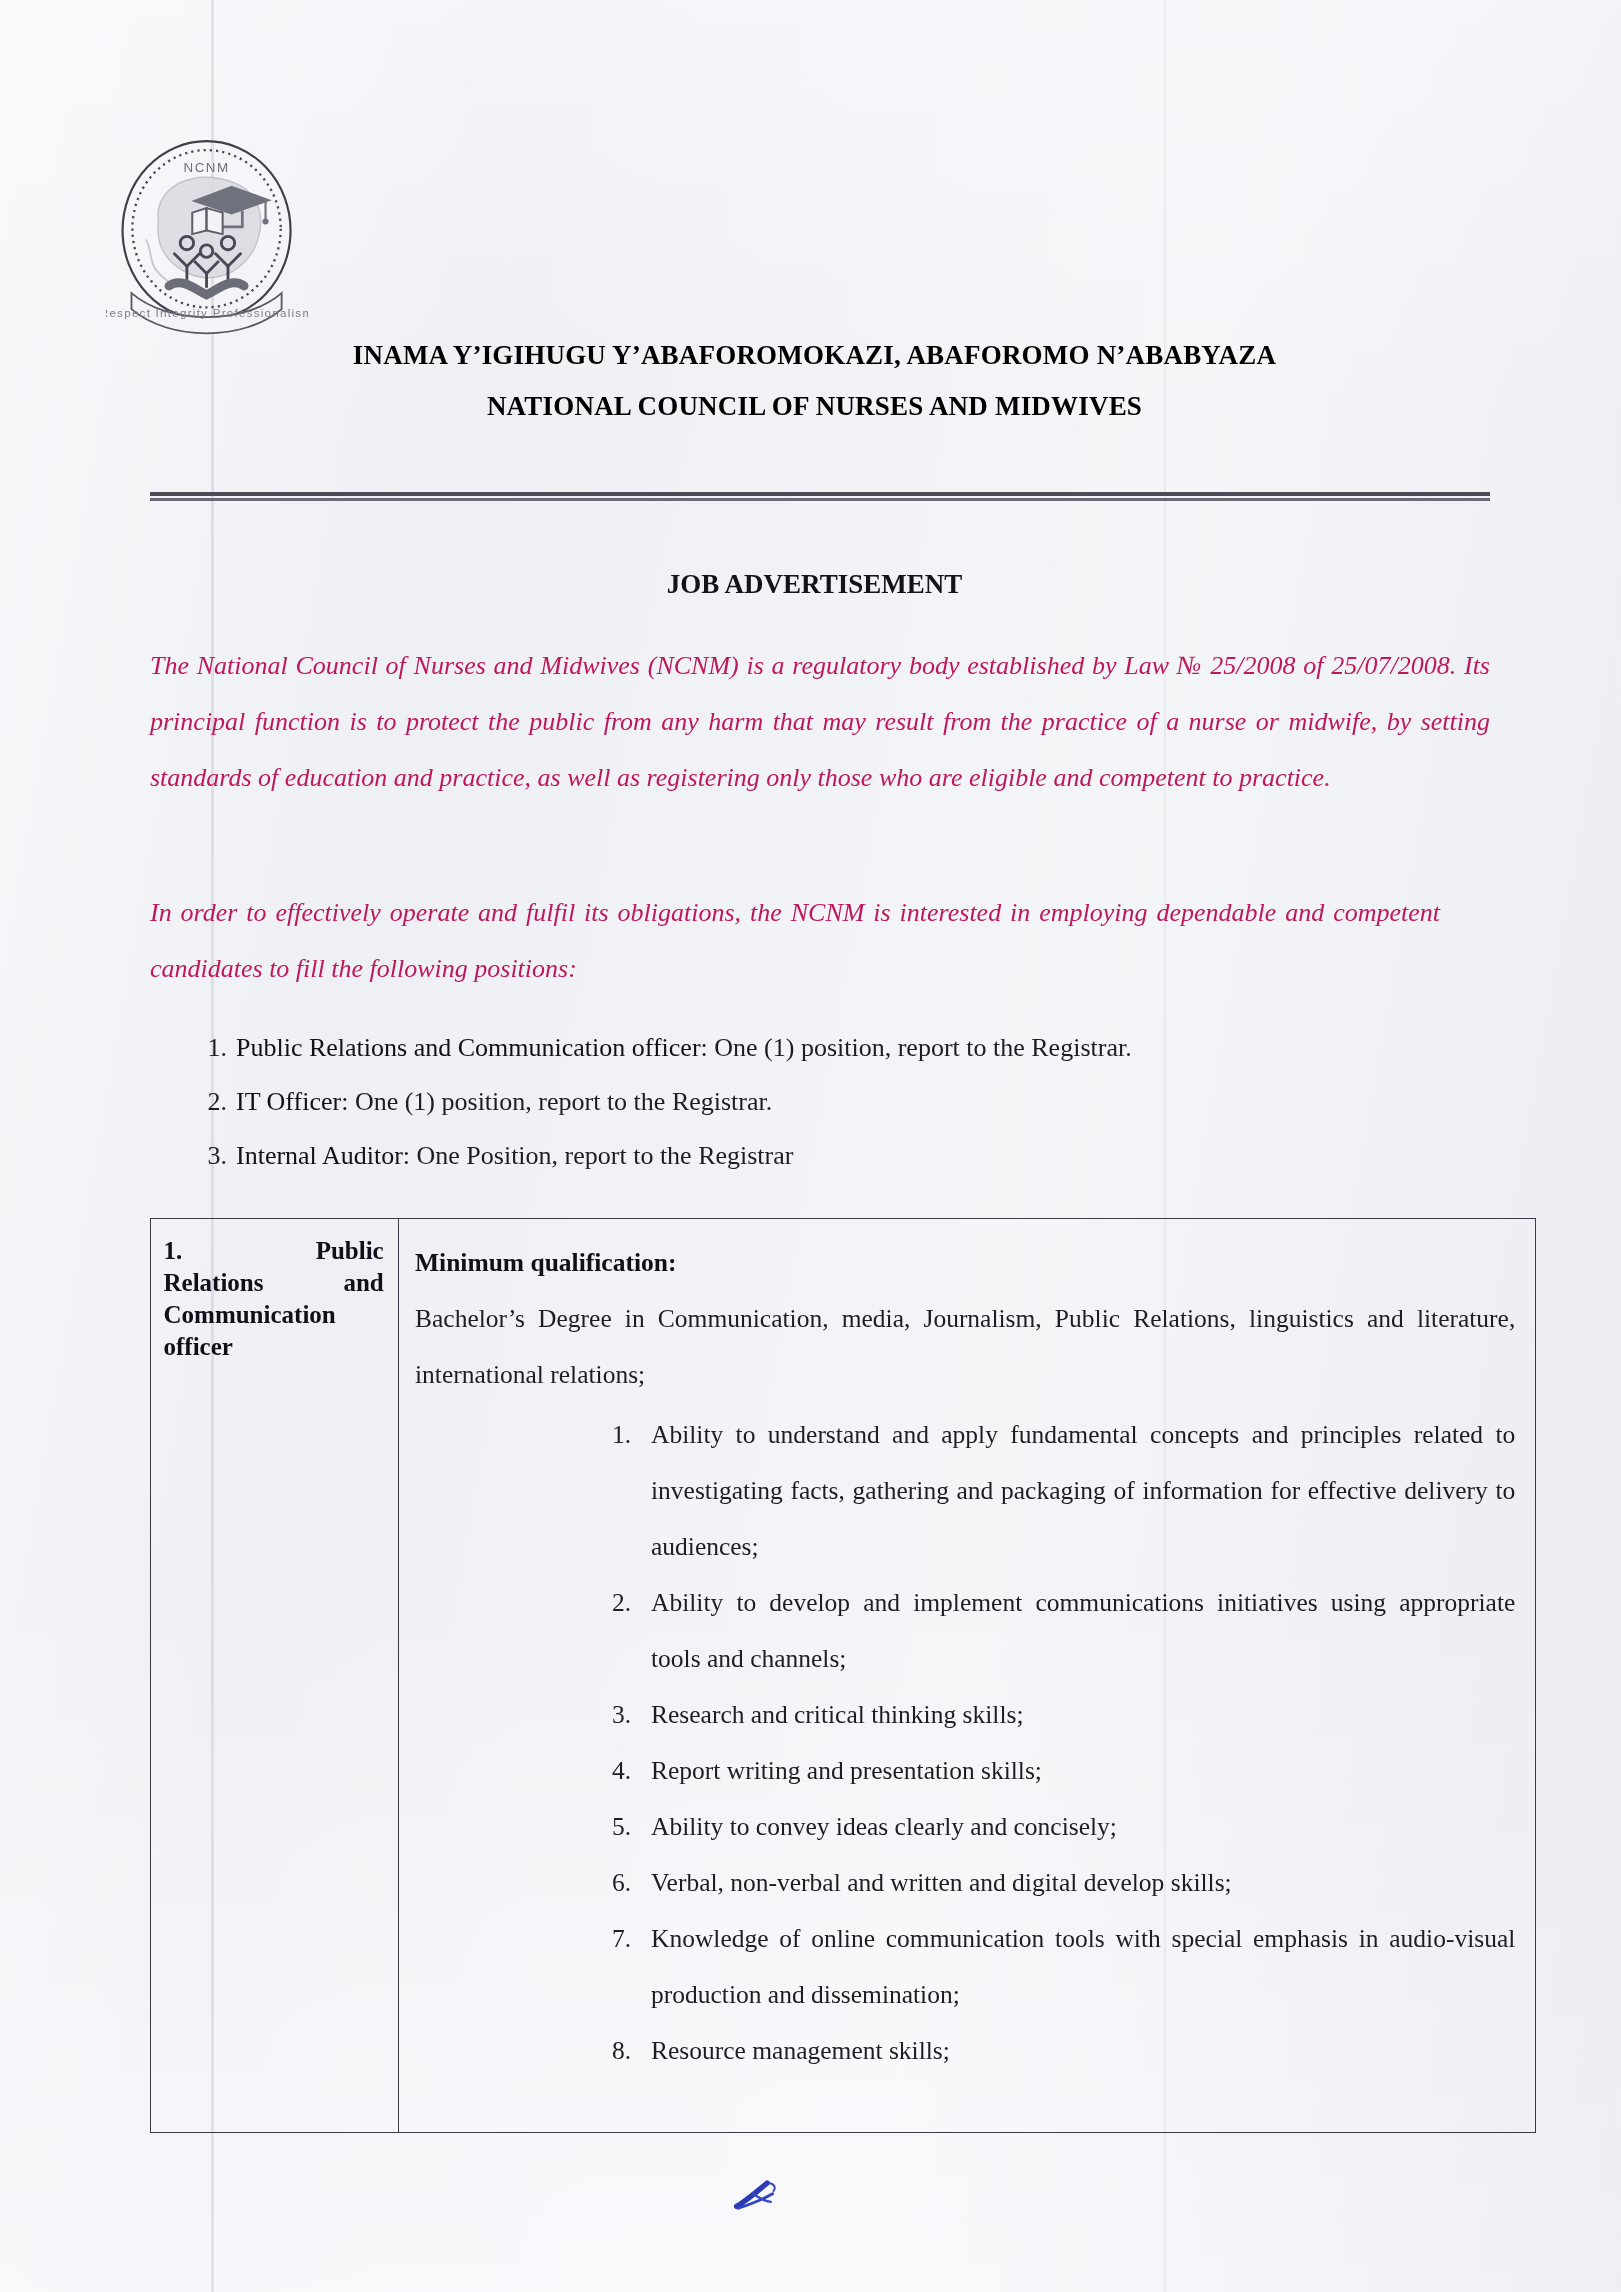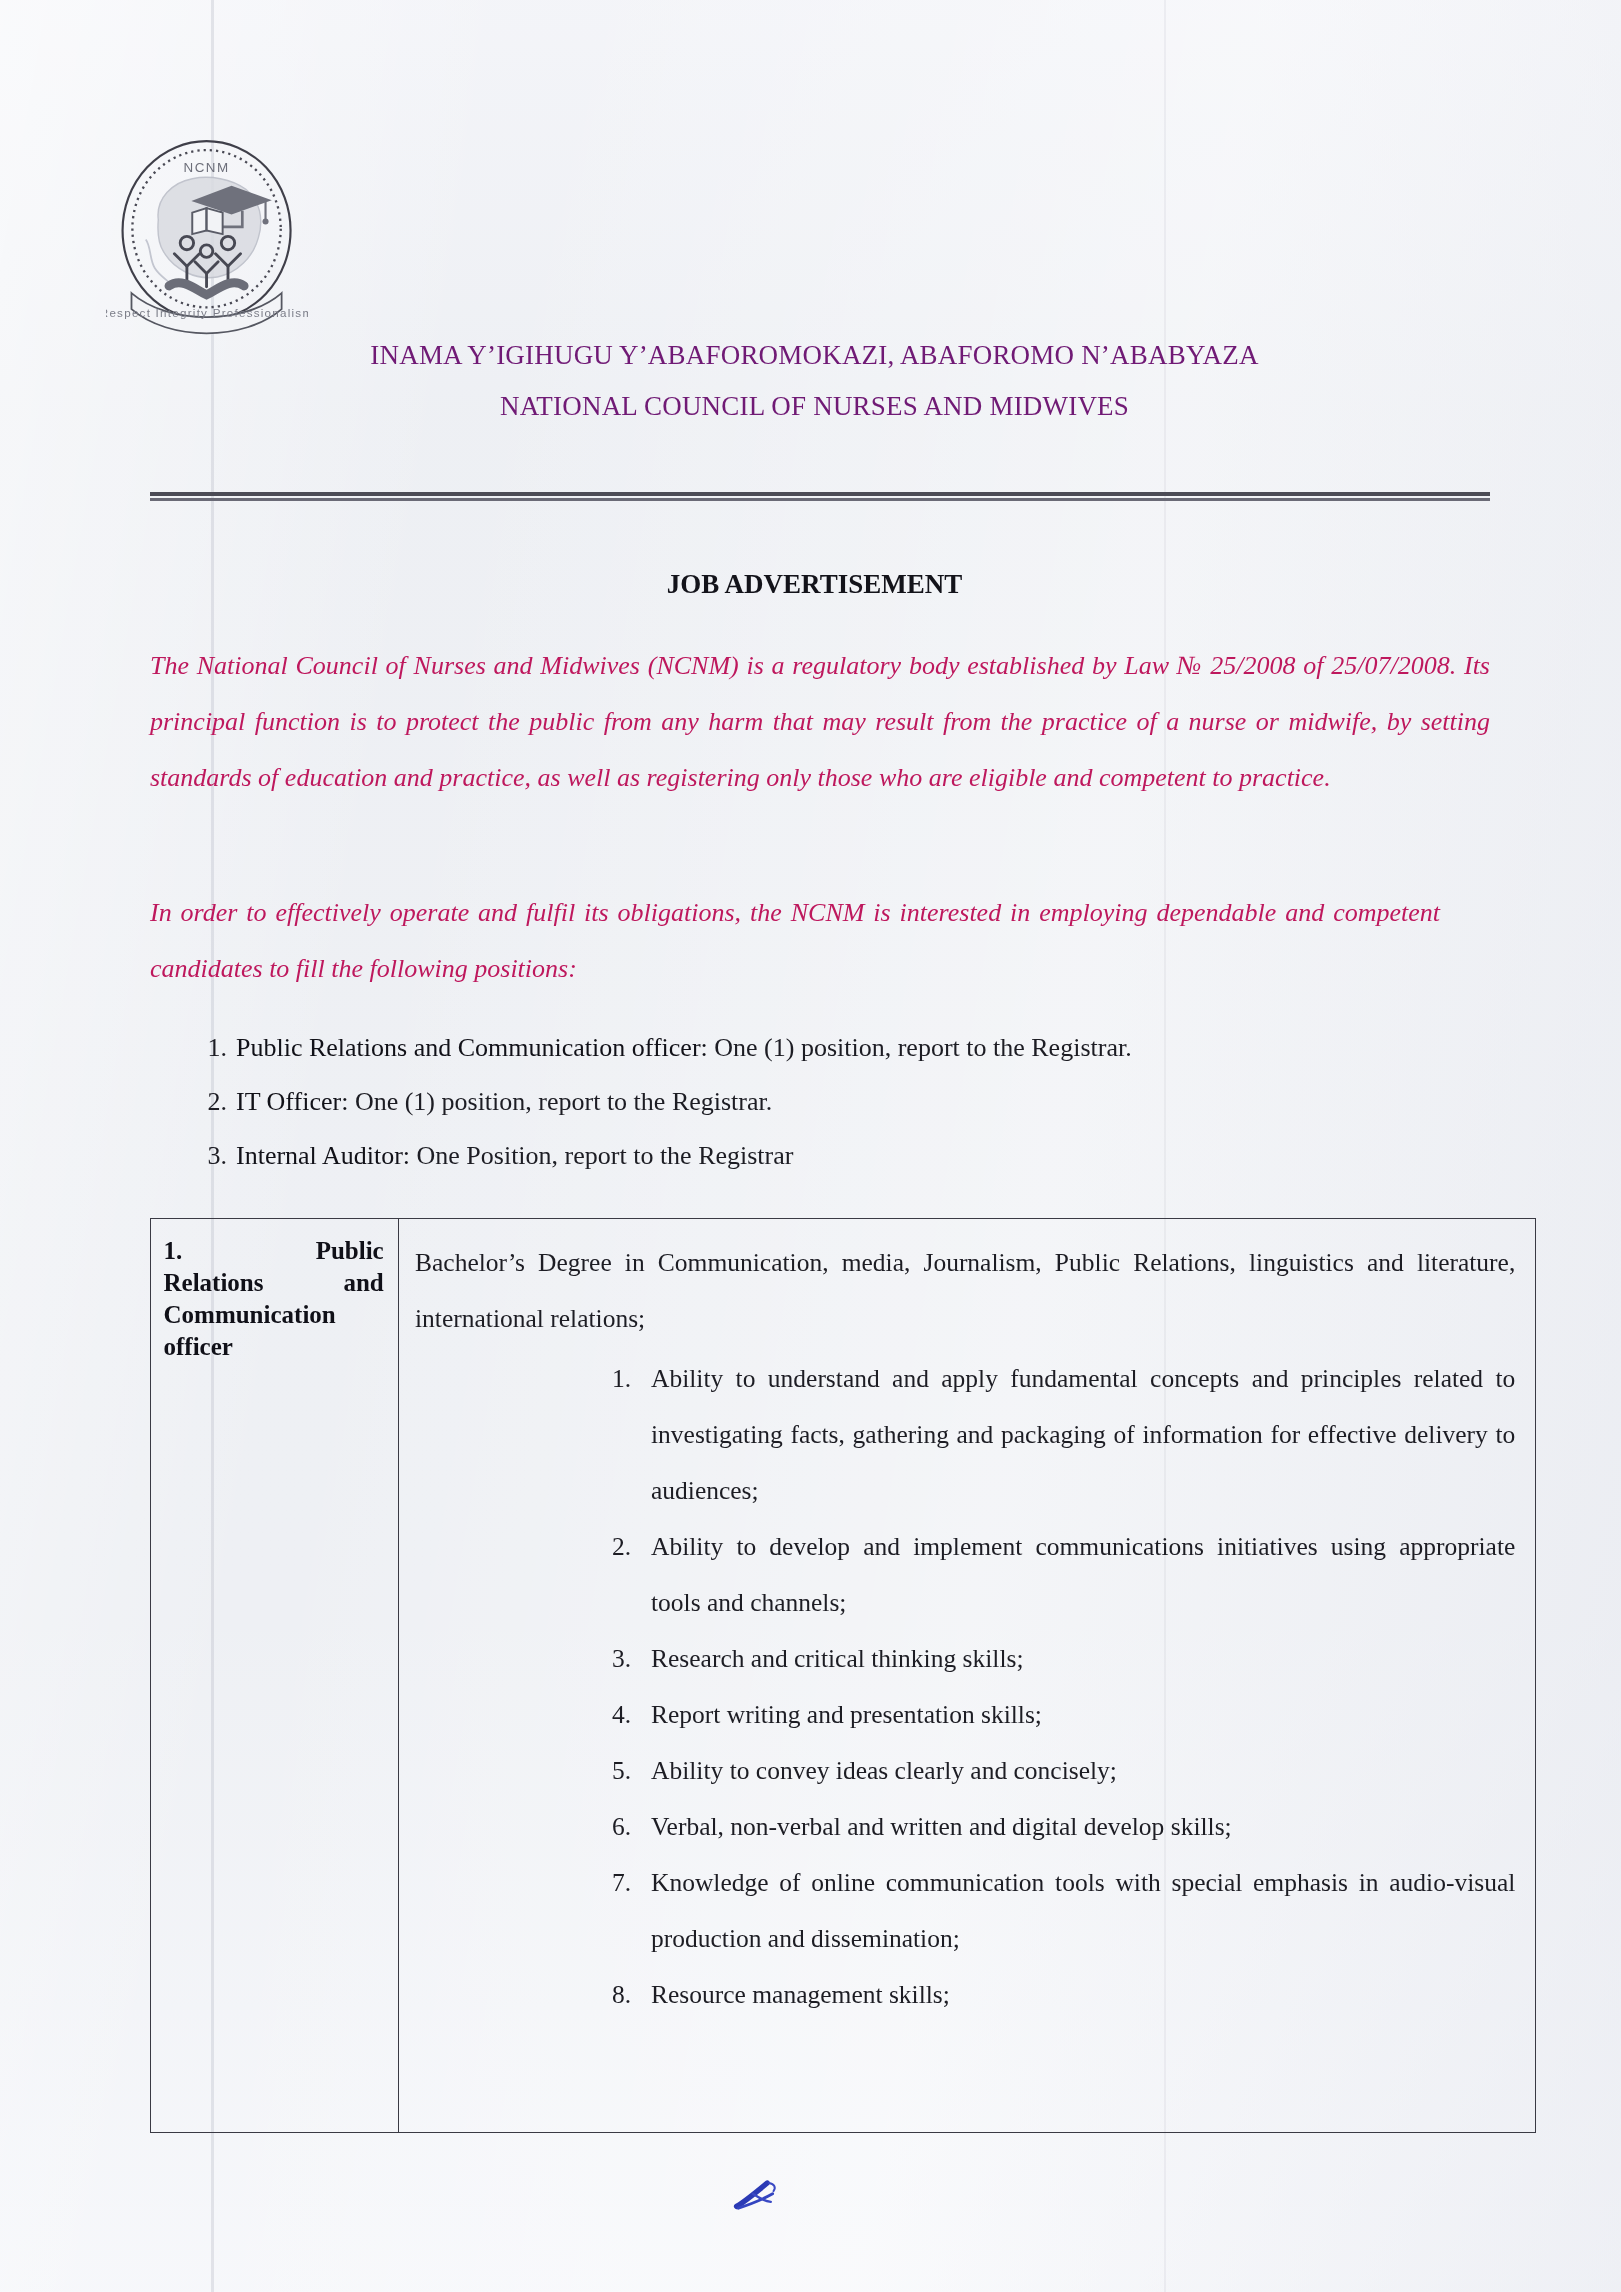--- a/index.html
+++ b/index.html
@@ -65,23 +65,23 @@
 
   
   .org-titles {
     position: absolute;
     left: 134px;
     top: 330px;
     width: 1361px;
     text-align: center;
   }
   .org-line {
-    font-weight: normal;
+    font-weight: bold;
     letter-spacing: 0.2px;
-    color: #701a75;
+    color: #000000;
     font-size: 28px;
     line-height: 51px;
     white-space: nowrap;
   }
   .org-line.l1 { font-size: 27px; }
   .org-line.l2 { font-size: 27px; }
   .org-line.l3 { font-size: 27px; letter-spacing: -0.1px; }
 
   .rule-wrap {
     position: absolute;
@@ -295,20 +295,21 @@
       <li>
         <span class="num">3.</span><b>Internal Auditor:</b><span> One Position, report to the Registrar</span>
       </li>
     </ol>
 
     <div class="jobtable">
       <div class="col-left">
         <div class="role">1.&nbsp;&nbsp;&nbsp;&nbsp;&nbsp;&nbsp;&nbsp;&nbsp;&nbsp;Public Relations and Communication officer</div>
       </div>
       <div class="col-right">
+        <div class="sub-h">Minimum qualification:</div>
         <div class="qual-text">Bachelor’s Degree in Communication, media, Journalism, Public Relations, linguistics and literature, international relations;</div>
         <ol class="comp-list">
           <li><span class="num">1.</span><span>Ability to understand and apply fundamental concepts and principles related to investigating facts, gathering and packaging of information for effective delivery to audiences;</span></li>
           <li><span class="num">2.</span><span>Ability to develop and implement communications initiatives using appropriate tools and channels;</span></li>
           <li><span class="num">3.</span><span>Research and critical thinking skills;</span></li>
           <li><span class="num">4.</span><span>Report writing and presentation skills;</span></li>
           <li><span class="num">5.</span><span>Ability to convey ideas clearly and concisely;</span></li>
           <li><span class="num">6.</span><span>Verbal, non-verbal and written and digital develop skills;</span></li>
           <li><span class="num">7.</span><span>Knowledge of online communication tools with special emphasis in audio-visual production and dissemination;</span></li>
           <li><span class="num">8.</span><span>Resource management skills;</span></li>

